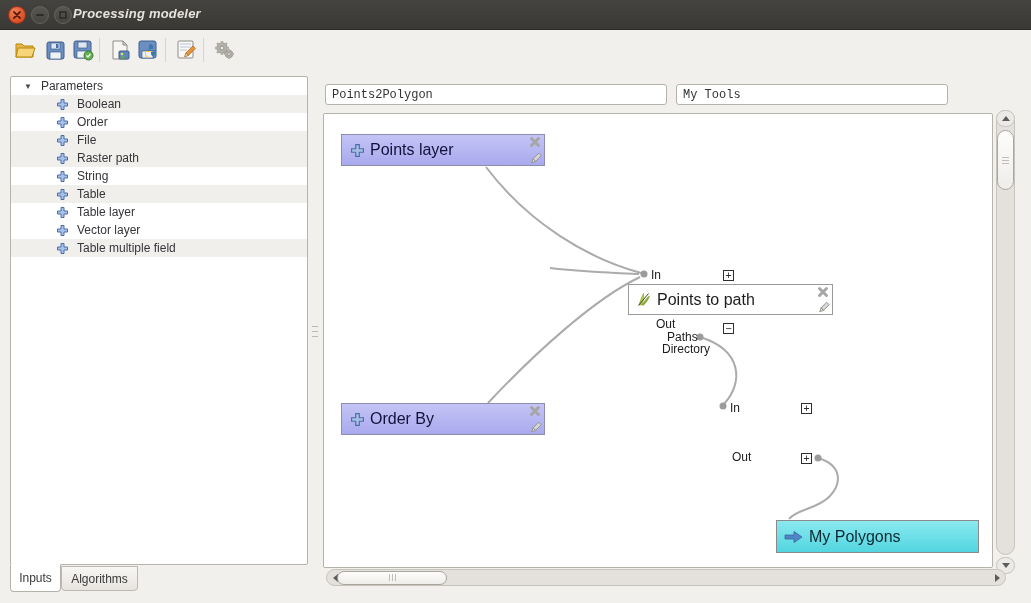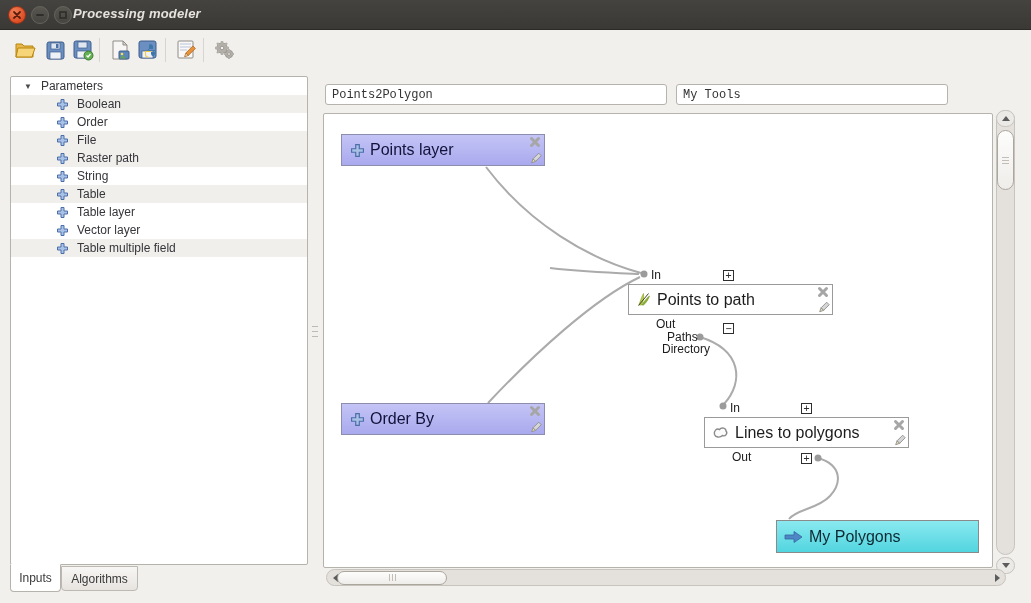--- a/index.html
+++ b/index.html
@@ -359,37 +359,20 @@
             </g>
           </svg></span>
     </div>
     <div class="canvas-label" style="left:332px; top:203px;">Out</div>
     <div class="pmbox" style="left:399px; top:209px;"><span>−</span></div>
     <div class="canvas-label" style="left:343px; top:216px;">Paths</div>
     <div class="canvas-label" style="left:338px; top:228px;">Directory</div>
 
     <div class="canvas-label" style="left:406px; top:287px;">In</div>
     <div class="pmbox" style="left:477px; top:289px;"><span>+</span></div>
-    <div class="node algo-node" style="left:380px; top:303px;">
-      <span class="icon-left" style="margin-left:7px">
-        <svg width="17" height="15" viewBox="0 0 17 15">
-          <path d="M2.5 9.5 C1.5 6 4.5 3 7.5 4.5 C9.5 2 14 3 14 6 C16 8 13.5 12 10.5 10.5 C8 13 3.5 12.5 2.5 9.5 z" fill="#fbfbfb" stroke="#8a8a8a" stroke-width="1.4"></path>
-        </svg>
-      </span>
-      <span class="nlabel">Lines to polygons</span>
-      <span class="node-x"><svg width="12" height="12">
-            <path d="M2.5 2.5 L9.5 9.5 M9.5 2.5 L2.5 9.5" stroke="#a6a6a6" stroke-width="3" stroke-linecap="round"></path>
-          </svg></span>
-      <span class="node-pencil"><svg width="13" height="13">
-            <g transform="rotate(45 6.5 6.5)">
-              <rect x="5" y="0.5" width="3.6" height="8" fill="#d6d6d6" stroke="#8a8a8a" stroke-width="0.8"></rect>
-              <path d="M5 8.5 L6.8 12.2 L8.6 8.5 z" fill="#ecdfae" stroke="#8a8a8a" stroke-width="0.8"></path>
-            </g>
-          </svg></span>
-    </div>
     <div class="canvas-label" style="left:408px; top:336px;">Out</div>
     <div class="pmbox" style="left:477px; top:339px;"><span>+</span></div>
 
     <div class="node out-node" style="left:452px; top:406px;">
       <span class="icon-left" style="margin-left:7px">
         <svg width="19" height="14" viewBox="0 0 19 14">
             <path d="M1 5 h9 V1.5 L18 7 L10 12.5 V9 H1 z" fill="#4f86c6" stroke="#38659e" stroke-width="0.8"></path>
           </svg>
       </span>
       <span class="nlabel">My Polygons</span>

